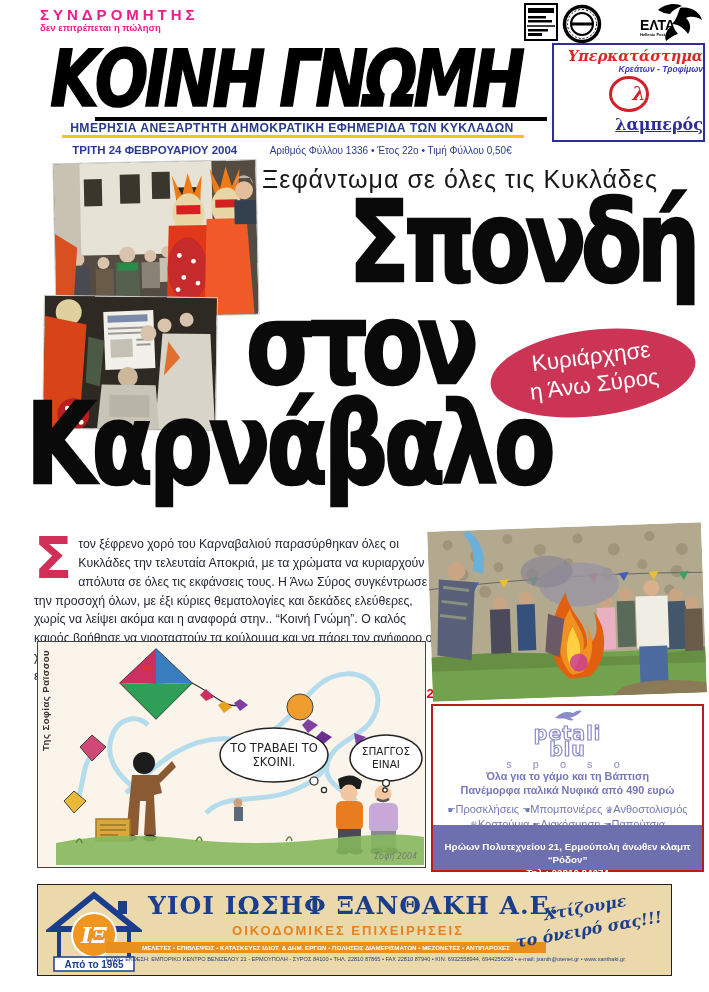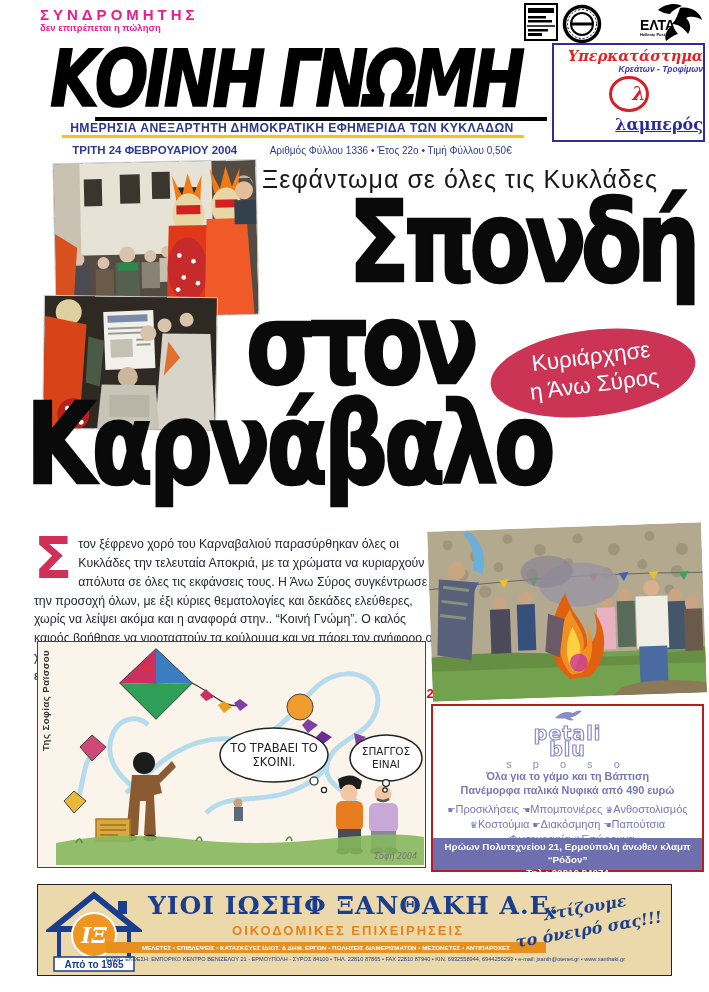--- a/index.html
+++ b/index.html
@@ -74,21 +74,21 @@
     box-sizing:border-box;text-align:center;color:#7577b8;}
   .pet-brand{font-family:"DejaVu Sans",sans-serif;font-size:19px;letter-spacing:1px;line-height:.82;
     color:rgba(255,255,255,0);-webkit-text-stroke:1.2px #8a8cc8;font-weight:bold;}
   .pet-sposo{font-size:11px;letter-spacing:9px;color:#8a8cc8;margin-top:1px;}
   .pet-tag{font-weight:bold;font-size:10.8px;line-height:1.25;}
   .pet-svc{font-size:11px;line-height:1.3;color:#7577b8;}
   .svc-ic{font-size:9px;}
   .pet-it{font-weight:bold;font-size:8.8px;margin-top:3px;}
   .pet-trade{font-weight:bold;font-size:9.2px;}
   .pet-bar{position:absolute;left:0;right:0;bottom:0;height:30px;background:#6e6fae;color:#fff;
-    font-weight:bold;font-size:9.8px;line-height:1.35;padding-top:2px;}
+    font-weight:bold;font-size:9.8px;line-height:1.35;padding-top:15px;}
 
   
   .xan{left:37px;top:884px;width:635px;height:92px;border:1.5px solid #222;background:#ecd9ab;box-sizing:border-box;}
   .xan-company{position:absolute;left:110px;top:6px;width:400px;text-align:center;color:#1b3e8c;
     font-family:"DejaVu Serif",serif;font-weight:bold;font-size:25px;white-space:nowrap;letter-spacing:1px;}
   .xan-biz{position:absolute;left:110px;top:38px;width:400px;text-align:center;color:#e8821a;
     font-weight:bold;font-size:13px;letter-spacing:2px;white-space:nowrap;}
   .xan-bar{position:absolute;left:68px;top:57px;width:440px;background:#e8901f;color:#fff;
     font-weight:bold;font-size:6.2px;text-align:center;padding:2px 0;white-space:nowrap;}
   .xan-contact{position:absolute;left:68px;top:71px;width:440px;color:#1b3e8c;font-size:5.6px;

